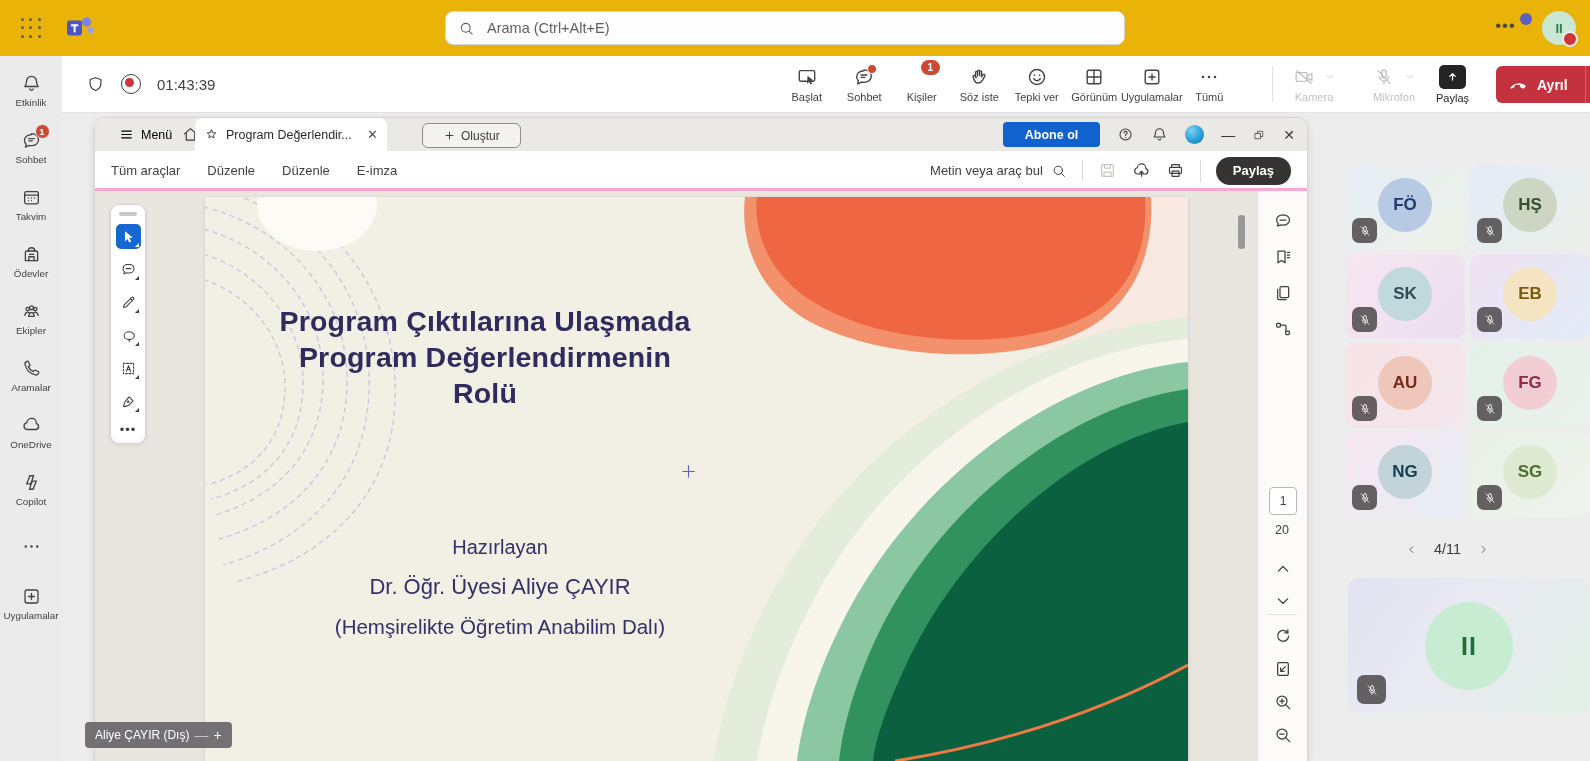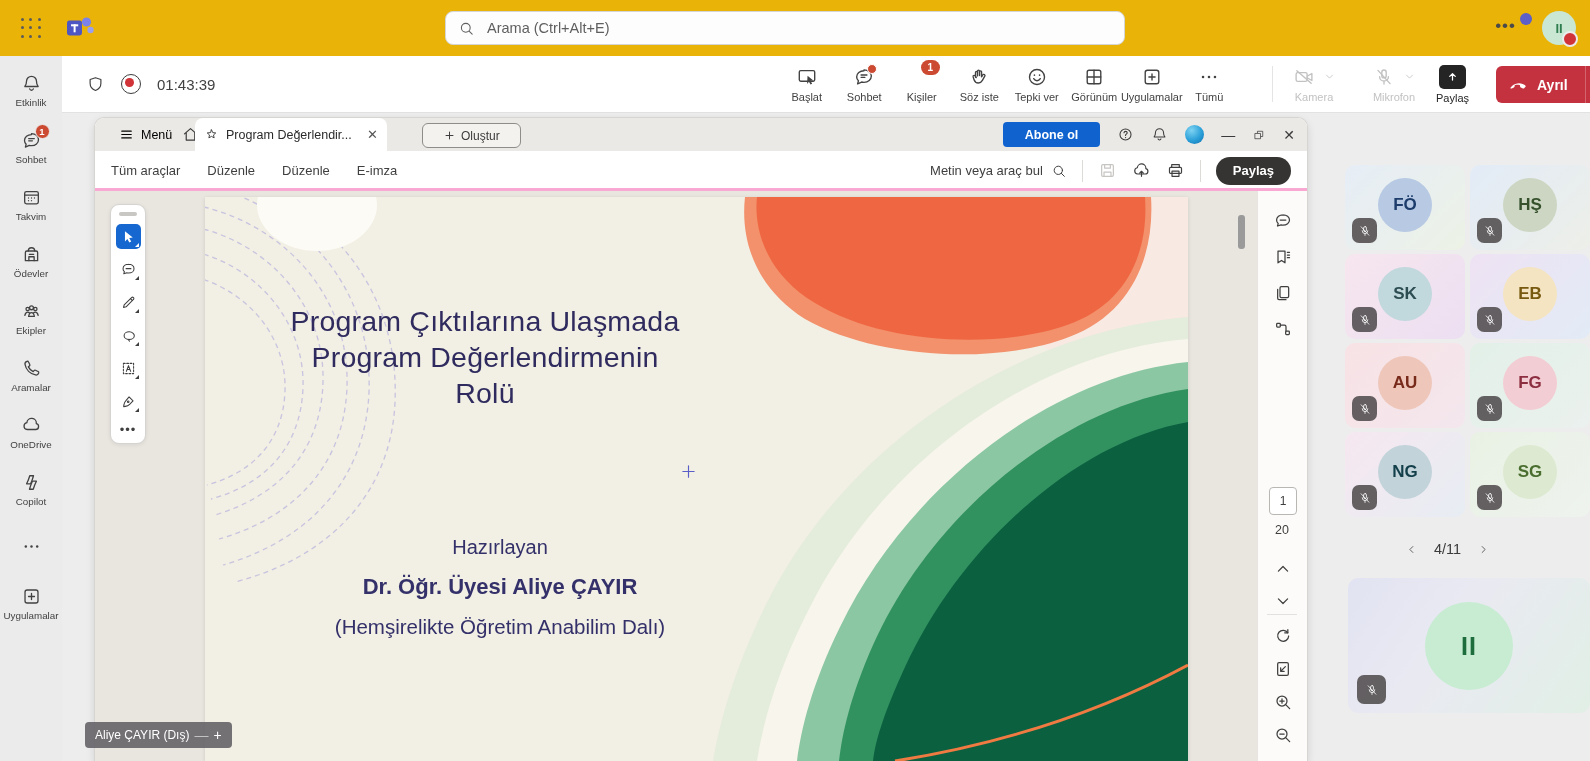--- a/index.html
+++ b/index.html
@@ -120,24 +120,24 @@
   .ptool{position:relative;width:25px;height:25px;border-radius:5px;display:flex;align-items:center;justify-content:center;color:#3f3f3f;cursor:pointer;}
   .ptool .ic{width:17px;height:17px;}
   .ptool.active{background:#1667d0;color:#fff;}
   .ptool .corner{position:absolute;right:2px;bottom:2px;width:0;height:0;border-left:4px solid transparent;border-bottom:4px solid currentColor;}
   .pmore{font-size:13px;color:#3f3f3f;letter-spacing:1px;cursor:pointer;}
 
   
   .page{position:absolute;left:110px;top:6px;width:983px;height:564px;background:#f2efe4;box-shadow:0 1px 4px rgba(0,0,0,.12);overflow:hidden;}
   .page svg.art{position:absolute;left:0;top:0;}
   .slide-title{position:absolute;left:20px;top:106px;width:520px;text-align:center;color:#2f2b5e;
-               font-size:28.5px;line-height:36px;font-weight:400;letter-spacing:.2px;}
+               font-size:28.5px;line-height:36px;font-weight:700;letter-spacing:.2px;}
   .slide-byline{position:absolute;left:20px;top:330px;width:550px;text-align:center;color:#33306a;line-height:40px;}
   .slide-byline div:nth-child(1){font-size:20px;}
-  .slide-byline div:nth-child(2){font-size:22px;font-weight:bold;}
+  .slide-byline div:nth-child(2){font-size:22px;}
   .slide-byline div:nth-child(3){font-size:20.5px;}
   .plus-marker{position:absolute;left:475px;top:266px;width:17px;height:17px;color:#5b5ec9;}
   .plus-marker .ic{width:17px;height:17px;stroke-width:1.6;}
 
   
   .vscroll{position:absolute;left:1143px;top:24px;width:7px;height:34px;background:#9a9a9a;border-radius:3px;cursor:grab;}
   .rail{position:absolute;left:1162px;top:0;width:50px;height:570px;background:#fcfbfa;border-left:1px solid #e7e5e2;box-sizing:border-box;}
   .rail-ic{position:absolute;left:15px;width:20px;height:20px;color:#3f3f3f;cursor:pointer;}
   .rail-ic .ic{width:20px;height:20px;}
   .pagebox{position:absolute;left:11px;top:296px;width:26px;height:26px;background:#fff;border:1px solid #b9b7b4;border-radius:4px;

